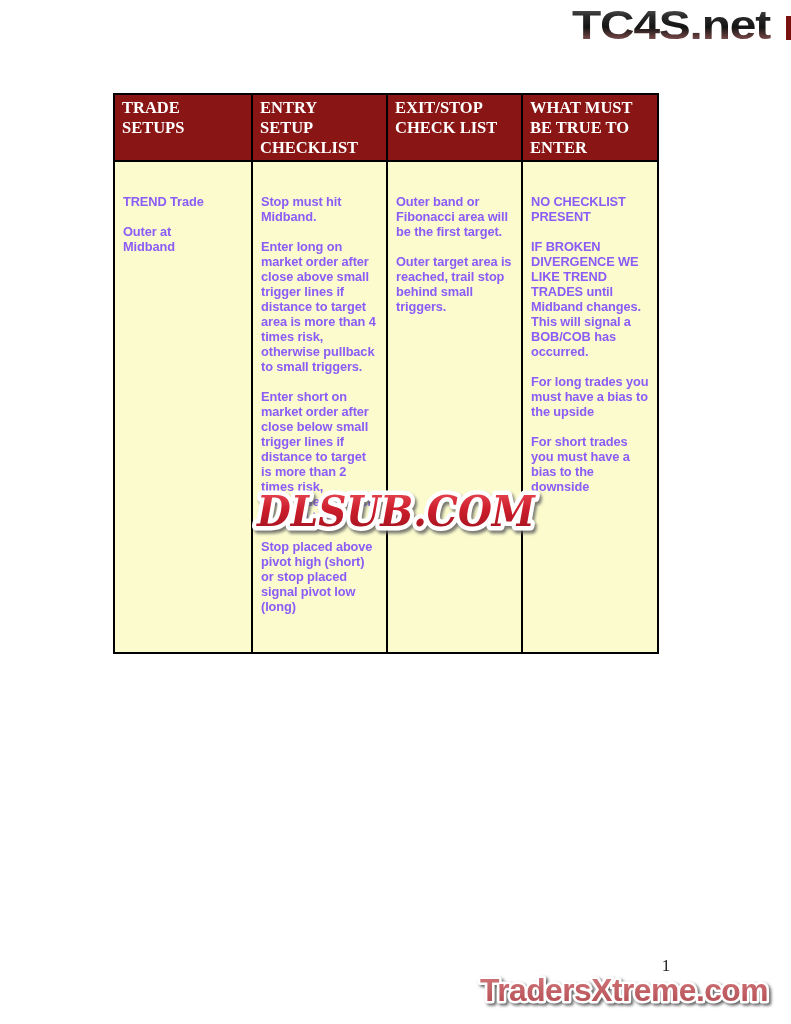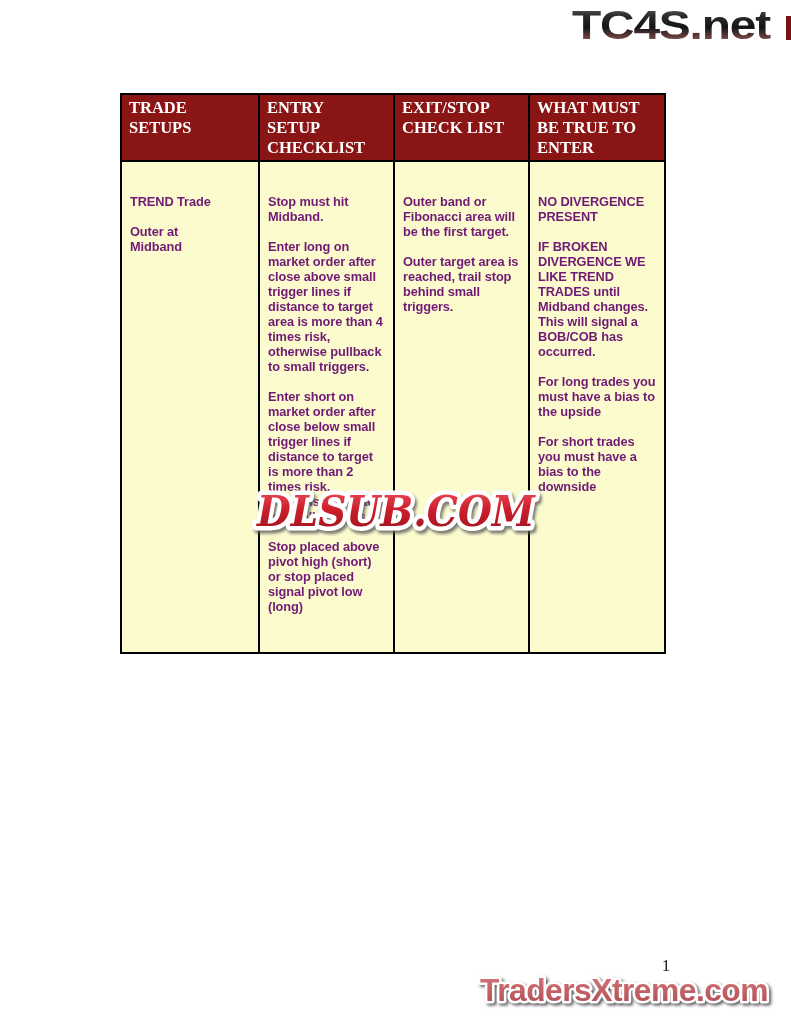--- a/index.html
+++ b/index.html
@@ -19,21 +19,21 @@
     font-size:41px;
     letter-spacing:-1px;
   }
   .edge-mark {
     position:absolute; left:786px; top:16px;
     width:5px; height:24px;
     background:#7a1111;
   }
 
   
-  .table-wrap { position:absolute; left:120px; top:93px; z-index:1; }
+  .table-wrap { position:absolute; left:113px; top:93px; z-index:1; }
   table.setups {
     border-collapse:collapse;
     table-layout:fixed;
     width:544px;
   }
   col.c1{width:138px} col.c2{width:135px} col.c3{width:135px} col.c4{width:136px}
   table.setups th {
     background:#8A1515;
     color:#ffffff;
     font-family:"Liberation Serif", serif;
@@ -52,21 +52,21 @@
     border:2px solid #000000;
     vertical-align:top;
     padding:32px 4px 8px 8px;
     height:450px;
   }
   table.setups td p {
     margin:0 0 15px 0;
     font-size:12.8px;
     line-height:15px;
     font-weight:bold;
-    color:#701a75;
+    color:#8b5cf6;
     letter-spacing:-0.1px;
     white-space:pre;
   }
 
   
   .watermark { position:absolute; left:246px; top:481px; z-index:5;font-style:italic; }
   .watermark text {
     font-family:"DejaVu Serif", serif;
     font-weight:bold;
     font-size:43px;
@@ -174,21 +174,21 @@
         <td>
           <p>Outer band or
 Fibonacci area will
 be the first target.</p>
           <p>Outer target area is
 reached, trail stop
 behind small
 triggers.</p>
         </td>
         <td>
-          <p>NO DIVERGENCE
+          <p>NO CHECKLIST
 PRESENT</p>
           <p>IF BROKEN
 DIVERGENCE WE
 LIKE TREND
 TRADES until
 Midband changes.
 This will signal a
 BOB/COB has
 occurred.</p>
           <p>For long trades you

